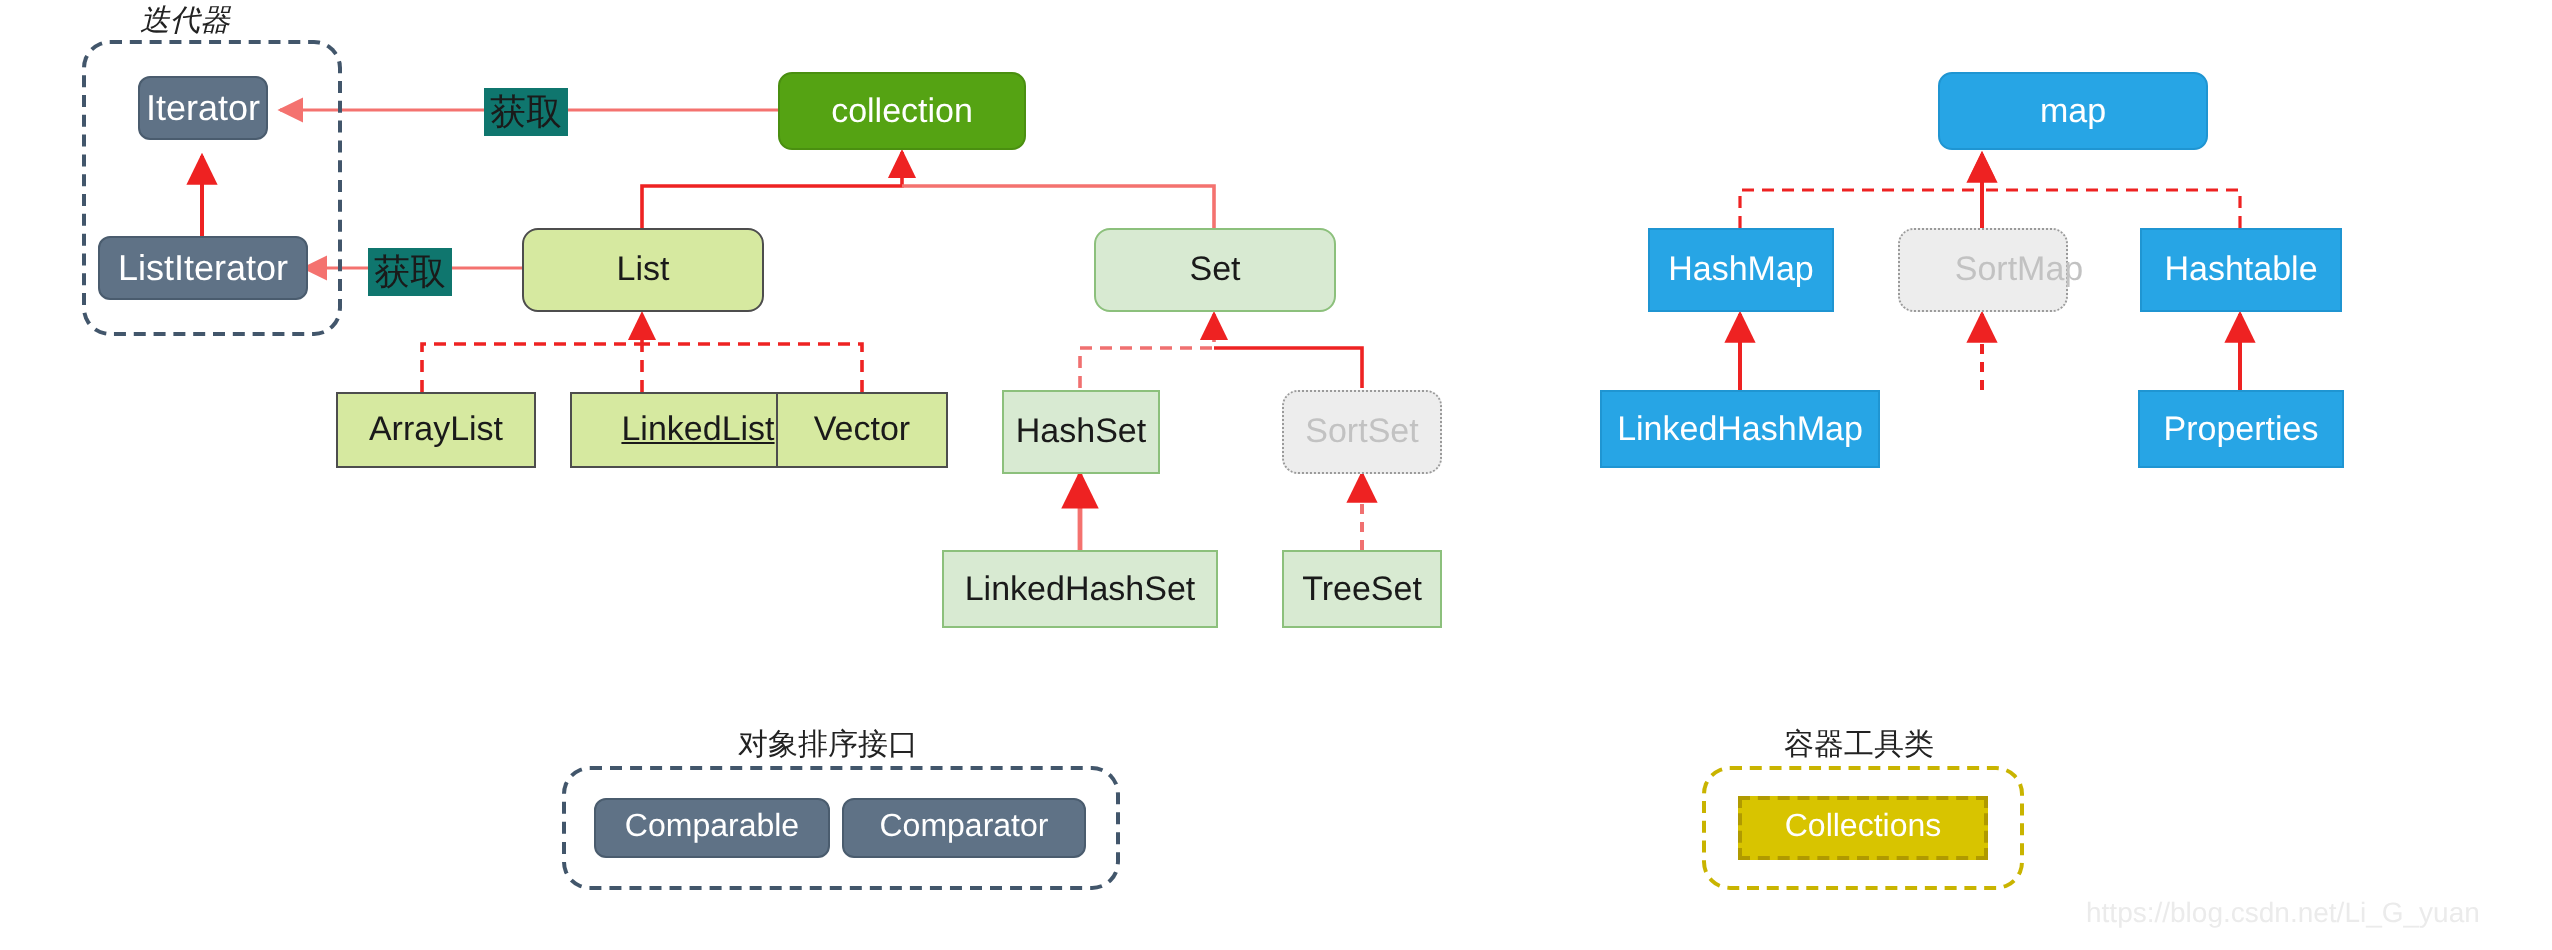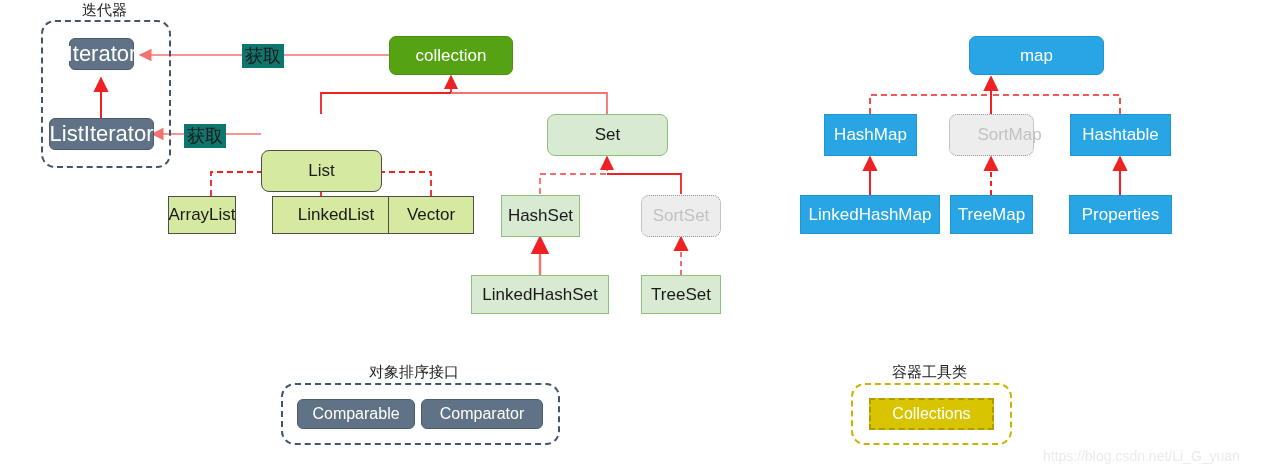--- a/index.html
+++ b/index.html
@@ -20,21 +20,21 @@
     white-space:nowrap;
     z-index:3;
   }
 
   
   .n-slate{
     background:#5f7286;
     border:1px solid #4a5c6e;
     border-radius:6px;
     color:#ffffff;
-    font-size:22px;
+    font-size:18px;
   }
   
   .n-green-root{
     background:#55a313;
     border:1px solid #4a8f10;
     border-radius:7px;
     color:#ffffff;
     font-size:17px;
   }
   
@@ -155,51 +155,50 @@
     <path d="M991,114 L991,77" stroke="#ee2222" stroke-width="2" fill="none" marker-end="url(#ar-red)"></path>
 
     <path d="M870,195 L870,157" stroke="#ee2222" stroke-width="2" fill="none" marker-end="url(#ar-red)"></path>
 
     <path d="M991,195 L991,157" stroke="#ee2222" stroke-width="2" fill="none" stroke-dasharray="5,4" marker-end="url(#ar-red)"></path>
 
     <path d="M1120,195 L1120,157" stroke="#ee2222" stroke-width="2" fill="none" marker-end="url(#ar-red)"></path>
   </svg>
 
   <div class="group" style="left:41px;top:20px;width:130px;height:148px;"></div>
-  <div class="group-title" style="left:76px;top:1px;">迭代器</div>
+  <div class="group-title" style="left:64px;top:1px;font-style:italic;">迭代器</div>
 
   <div class="node n-slate" style="left:69px;top:38px;width:65px;height:32px;">Iterator</div>
   <div class="node n-slate" style="left:49px;top:118px;width:105px;height:32px;">ListIterator</div>
 
   <div class="edge-label" style="left:242px;top:44px;">获取</div>
   <div class="edge-label" style="left:184px;top:124px;">获取</div>
 
   <div class="node n-green-root" style="left:389px;top:36px;width:124px;height:39px;">collection</div>
 
-  <div class="node n-lime rounded" style="left:261px;top:114px;width:121px;height:42px;margin-top:36px;">List</div>
+  <div class="node n-lime rounded" style="left:261px;top:114px;width:121px;height:42px;">List</div>
   <div class="node n-mint rounded" style="left:547px;top:114px;width:121px;height:42px;">Set</div>
 
-  <div class="node n-lime" style="left:168px;top:196px;width:68px;height:38px;">ArrayList</div>
-  <div class="node n-lime" style="left:272px;top:196px;width:128px;height:38px;">LinkedList</div>
+  <div class="node n-lime" style="left:168px;top:196px;width:100px;height:38px;">ArrayList</div>
+  <div class="node n-lime" style="left:285px;top:196px;width:128px;height:38px;text-decoration:underline;">LinkedList</div>
   <div class="node n-lime" style="left:388px;top:196px;width:86px;height:38px;">Vector</div>
 
   <div class="node n-mint" style="left:501px;top:195px;width:79px;height:42px;">HashSet</div>
   <div class="node n-ghost" style="left:641px;top:195px;width:80px;height:42px;">SortSet</div>
 
   <div class="node n-mint" style="left:471px;top:275px;width:138px;height:39px;">LinkedHashSet</div>
   <div class="node n-mint" style="left:641px;top:275px;width:80px;height:39px;">TreeSet</div>
 
   <div class="node n-blue rounded" style="left:969px;top:36px;width:135px;height:39px;text-align:center;">map</div>
 
   <div class="node n-blue" style="left:824px;top:114px;width:93px;height:42px;">HashMap</div>
   <div class="node n-ghost" style="left:949px;top:114px;width:85px;height:42px;padding-left:36px;">SortMap</div>
   <div class="node n-blue" style="left:1070px;top:114px;width:101px;height:42px;">Hashtable</div>
 
   <div class="node n-blue" style="left:800px;top:195px;width:140px;height:39px;">LinkedHashMap</div>
-  <div class="node n-blue" style="left:950px;top:195px;width:83px;height:39px;">TreeMap</div>
   <div class="node n-blue" style="left:1069px;top:195px;width:103px;height:39px;">Properties</div>
 
   <div class="group" style="left:281px;top:383px;width:279px;height:62px;"></div>
   <div class="group-title" style="left:363px;top:363px;">对象排序接口</div>
 
   <div class="node n-slate" style="left:297px;top:399px;width:118px;height:30px;font-size:16px;">Comparable</div>
   <div class="node n-slate" style="left:421px;top:399px;width:122px;height:30px;font-size:16px;">Comparator</div>
 
   <div class="group gold-frame" style="left:851px;top:383px;width:161px;height:62px;"></div>
   <div class="group-title" style="left:886px;top:363px;">容器工具类</div>

